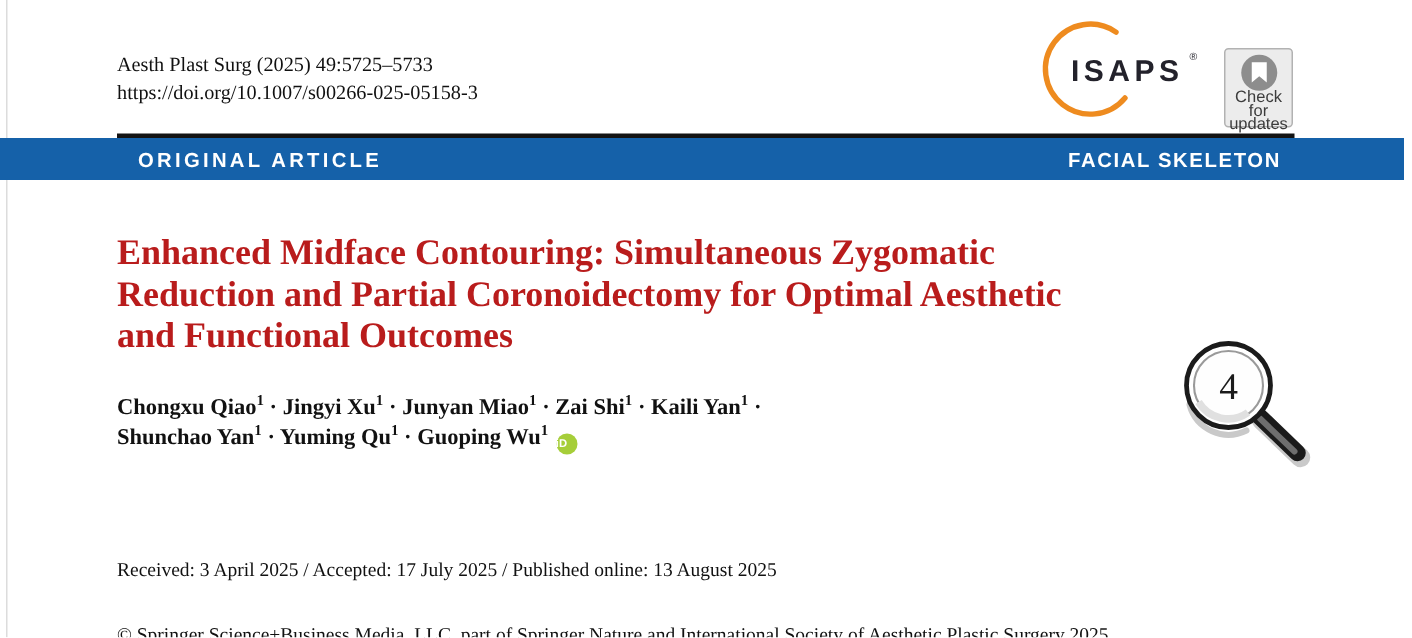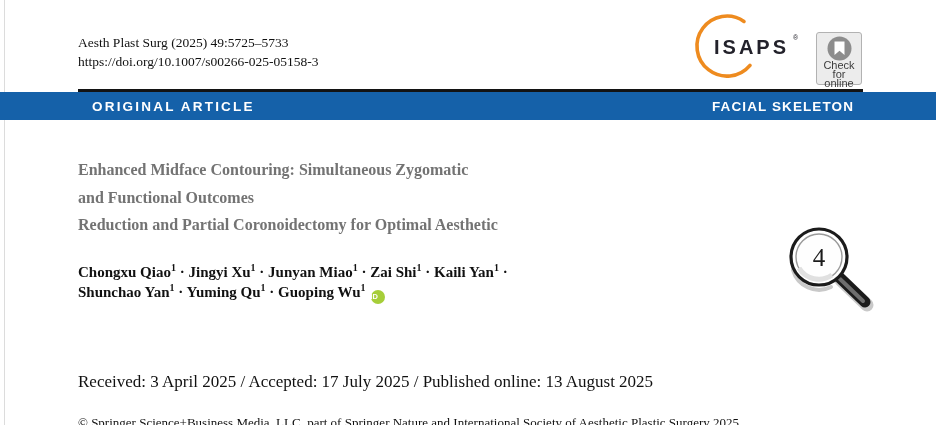--- a/index.html
+++ b/index.html
@@ -70,24 +70,24 @@
     color: #ffffff;
     font-weight: bold;
     font-size: 13.5px;
   }
   .banner .label-left  { left: 92px;  letter-spacing: 2.2px; }
   .banner .label-right { left: 712px; letter-spacing: 1.1px; }
   
   .title {
     position: absolute;
     left: 78px; top: 156px;
-    font-size: 16px;
+    font-size: 24px;
     font-weight: bold;
     line-height: 27.5px;
-    color: #737373;
+    color: #b91c1c;
     white-space: nowrap;
   }
   
   .authors {
     position: absolute;
     left: 78px; top: 262px;
     font-size: 15px;
     font-weight: bold;
     line-height: 20px;
     color: #111;
@@ -107,21 +107,21 @@
     line-height: 14px;
     vertical-align: -2px;
     cursor: pointer;
   }
   
   .magnifier { position: absolute; left: 781px; top: 220px; width: 100px; height: 92px; cursor: pointer; }
   
   .dates {
     position: absolute;
     left: 78px; top: 372px;
-    font-size: 17px;
+    font-size: 13px;
     color: #111;
   }
   .copyright {
     position: absolute;
     left: 78px; top: 392px;
     font-size: 13px;
     color: #111;
     margin-top: 23px;
   }
 </style>
@@ -142,33 +142,33 @@
     <text x="22" y="44" font-family="Liberation Sans, sans-serif" font-weight="bold" font-size="20" letter-spacing="3" fill="#23222B" style="paint-order: stroke; stroke: #ffffff; stroke-width: 5px;">ISAPS</text>
     <text x="101" y="30" font-family="Liberation Sans, sans-serif" font-size="7" fill="#23222B">®</text>
   </svg>
 
   <div class="update-badge">
     <svg width="25" height="25" viewBox="0 0 25 25">
       <circle cx="12.5" cy="12.5" r="12" fill="#8d8d8d"></circle>
       <path d="M7.5 5.5 h10 v13.5 l-5 -4.2 l-5 4.2 z" fill="#ffffff"></path>
     </svg>
     <div class="badge-text">Check for</div>
-    <div class="badge-text">online</div>
+    <div class="badge-text">updates</div>
   </div>
 
   <div class="black-rule"></div>
   <div class="banner">
     <span class="label label-left">ORIGINAL ARTICLE</span>
     <span class="label label-right">FACIAL SKELETON</span>
   </div>
 
   <div class="title">
     <div>Enhanced Midface Contouring: Simultaneous Zygomatic</div>
+    <div>Reduction and Partial Coronoidectomy for Optimal Aesthetic</div>
     <div>and Functional Outcomes</div>
-    <div>Reduction and Partial Coronoidectomy for Optimal Aesthetic</div>
   </div>
 
   <div class="authors">
     <div class="author-line" id="author-line-1"><span>Chongxu Qiao<sup>1</sup></span> · <span>Jingyi Xu<sup>1</sup></span> · <span>Junyan Miao<sup>1</sup></span> · <span>Zai Shi<sup>1</sup></span> · <span>Kaili Yan<sup>1</sup></span> ·</div>
     <div class="author-line"><span id="author-line-2"><span>Shunchao Yan<sup>1</sup></span> · <span>Yuming Qu<sup>1</sup></span> · <span>Guoping Wu<sup>1</sup></span></span><span class="orcid-badge">iD</span></div>
   </div>
 
   <svg class="magnifier" viewBox="0 0 100 92">
     <path d="M12 50 a27 27 0 0 0 38 17" fill="none" stroke="#c9c9c9" stroke-width="4" stroke-linecap="round"></path>
     <line x1="60" y1="60" x2="86" y2="85" stroke="#c9c9c9" stroke-width="13" stroke-linecap="round"></line>

